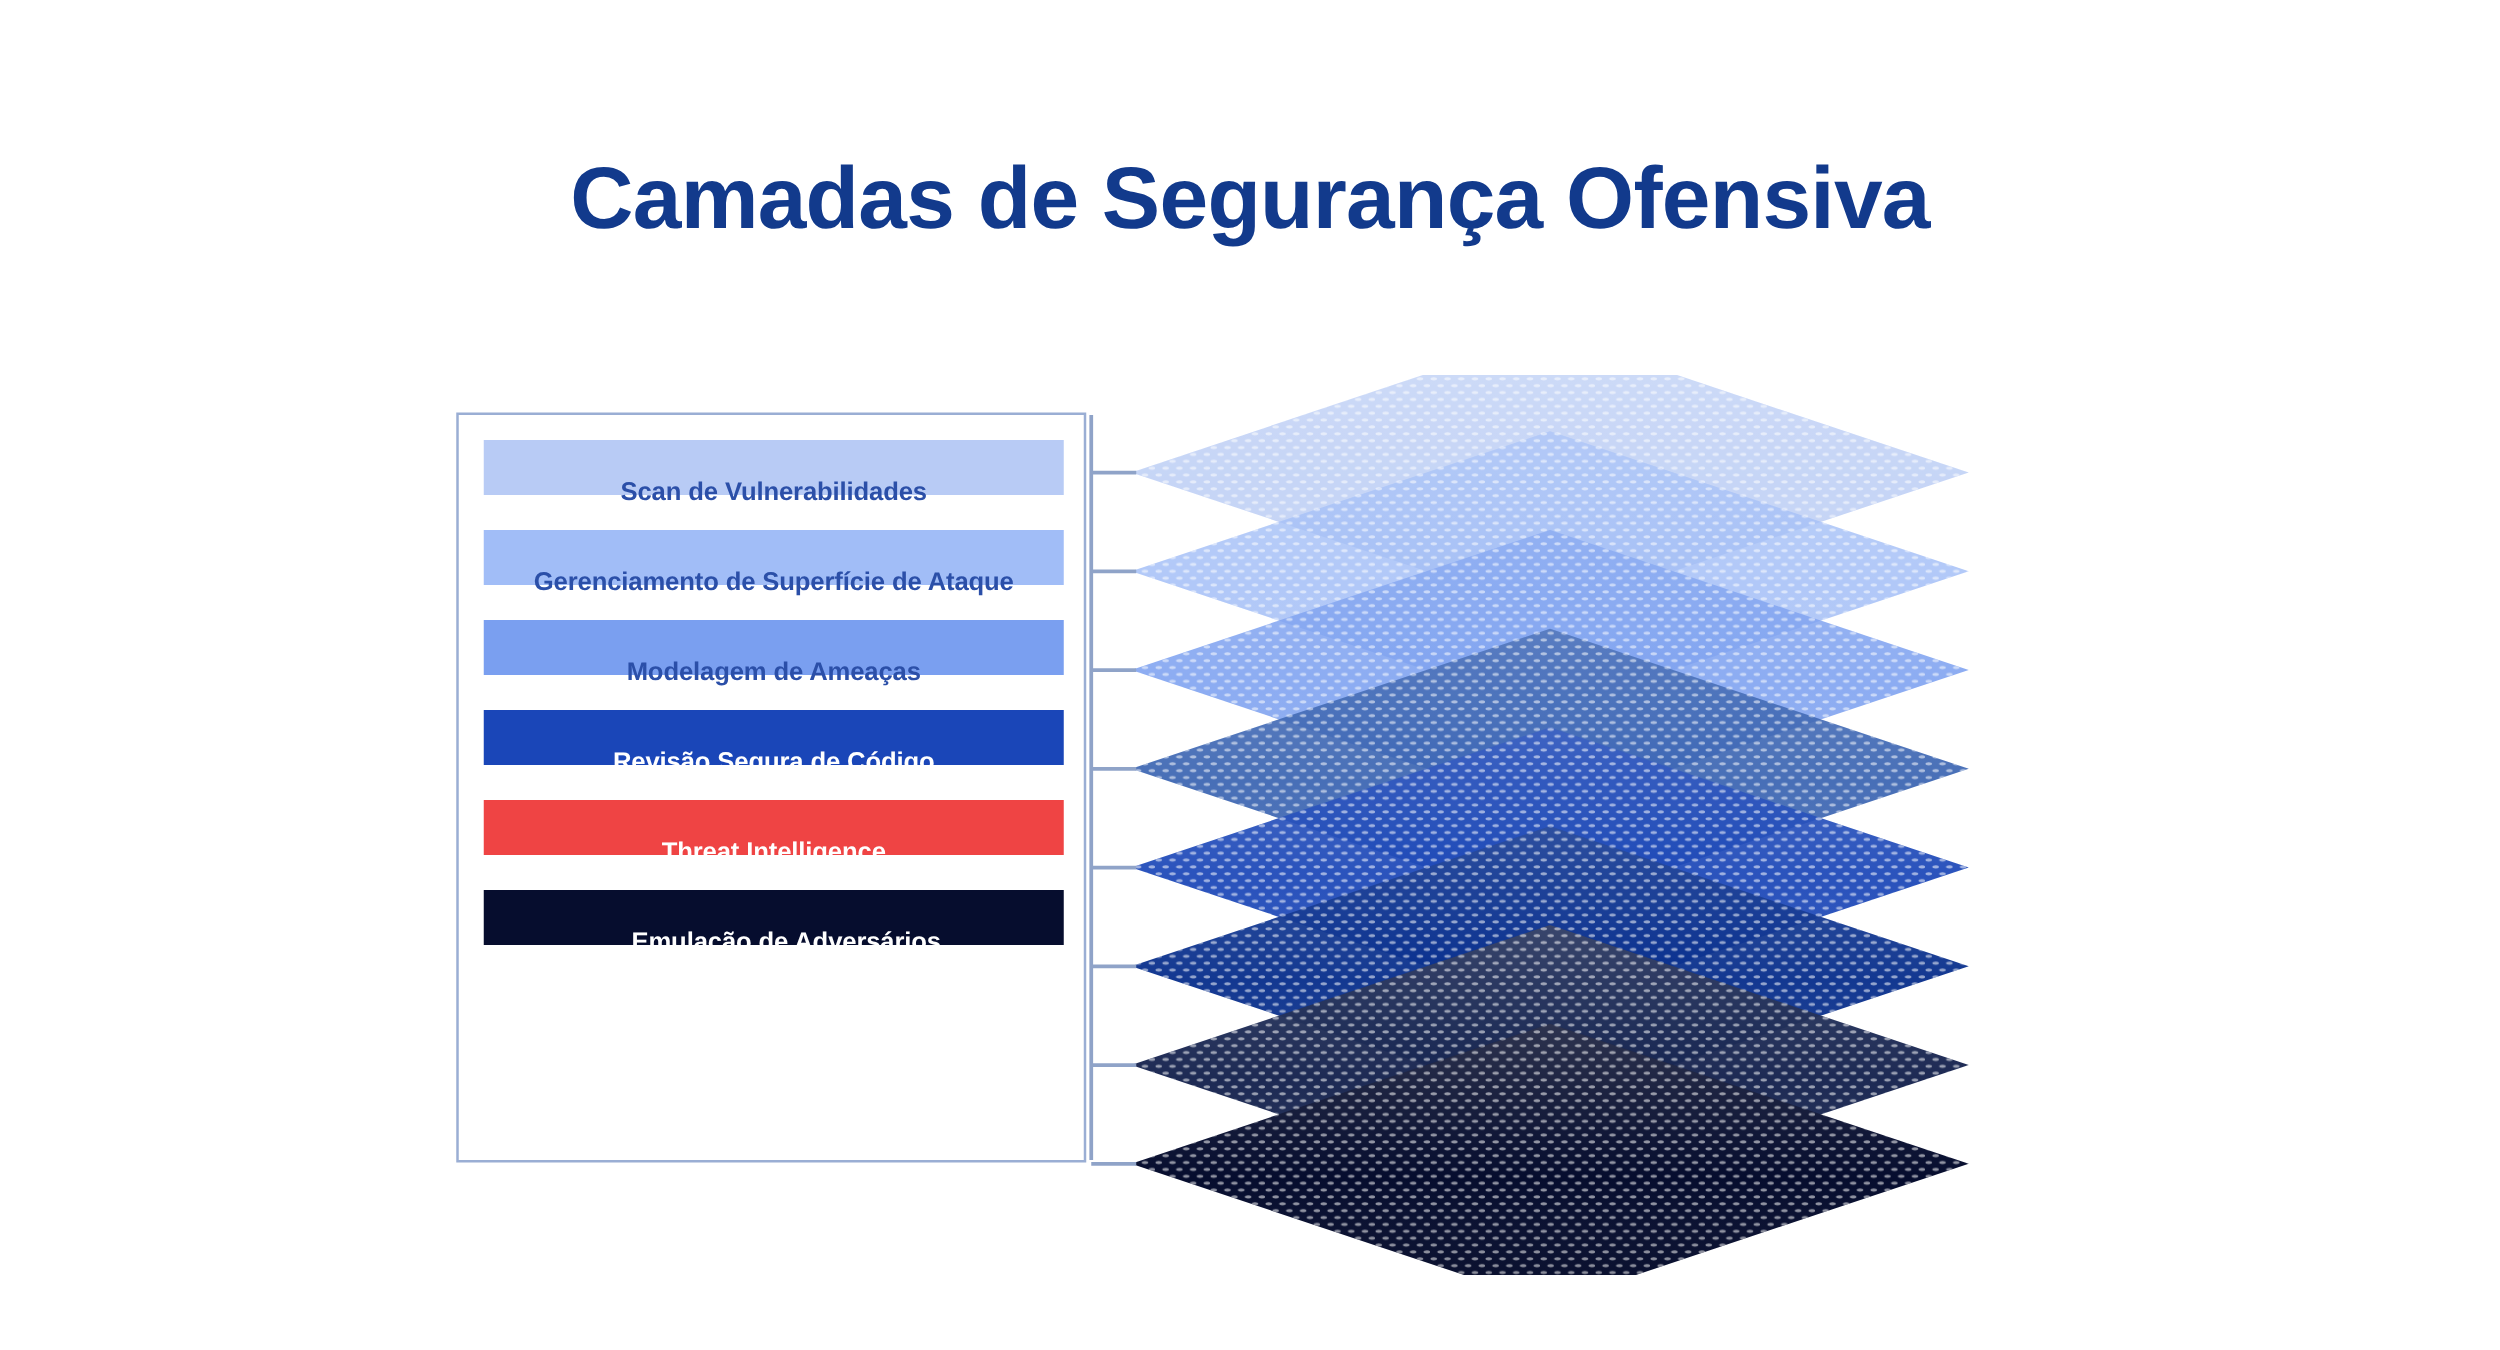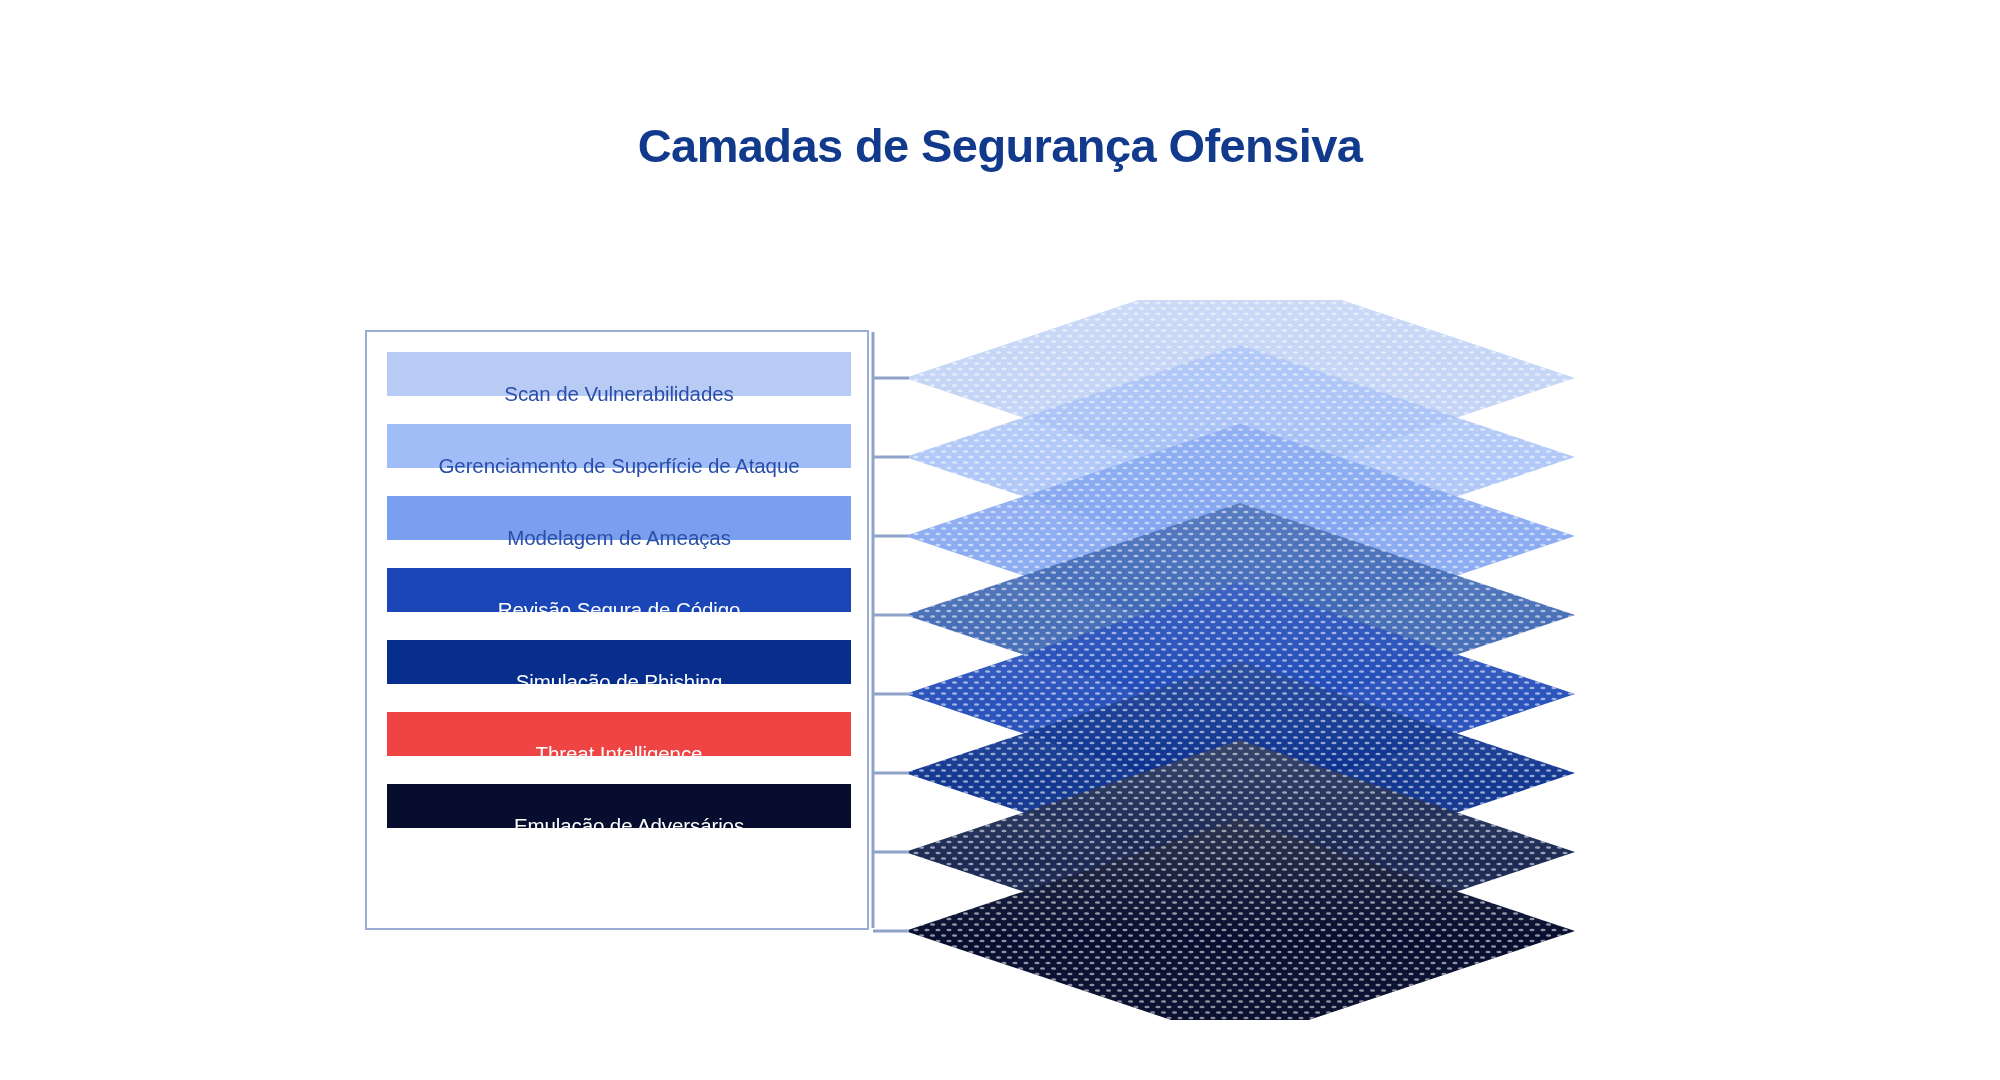--- a/index.html
+++ b/index.html
@@ -11,21 +11,21 @@
     overflow:hidden;
     position:relative;
   }
   #stage{position:absolute;left:0;top:0;width:2000px;height:1080px;}
 
   
   #title{
     position:absolute;
     left:0;top:118px;width:2000px;
     text-align:center;
-    font-size:47px;
+    font-size:70px;
     font-weight:bold;
     letter-spacing:-0.6px;
     color:#123a8c;
     white-space:nowrap;
   }
 
   
   #legend-panel{
     position:absolute;
     left:365px;top:330px;
@@ -45,21 +45,21 @@
     margin-bottom:28px;
     display:flex;
     align-items:center;
     justify-content:center;
     box-sizing:border-box;
     position:relative;
   }
   .legend-row:last-child{margin-bottom:0;padding-left:20px;}
   .legend-row .lbl{
     font-size:20.5px;
-    font-weight:normal;
+    font-weight:bold;
     letter-spacing:-0.1px;
     white-space:nowrap;
     line-height:1;
     margin-top:41px;
   }
 
   
   #connectors{position:absolute;left:0;top:0;width:2000px;height:1080px;pointer-events:none;}
 
   
@@ -157,23 +157,20 @@
         </div>
         <div class="legend-row" style="background: rgb(161, 189, 247);">
           <span class="lbl" style="color: rgb(43, 79, 168); text-align: center;">Gerenciamento de Superfície de Ataque</span>
         </div>
         <div class="legend-row" style="background: rgb(122, 159, 240);">
           <span class="lbl" style="color: rgb(43, 79, 168);">Modelagem de Ameaças</span>
         </div>
         <div class="legend-row" style="background: rgb(26, 70, 184);">
           <span class="lbl" style="color: rgb(255, 255, 255);">Revisão Segura de Código</span>
         </div>
-        <div class="legend-row" style="background: rgb(7, 46, 140);">
-          <span class="lbl" style="color: rgb(255, 255, 255);">Simulação de Phishing</span>
-        </div>
         <div class="legend-row" style="background: #ef4444;">
           <span class="lbl" style="color: rgb(255, 255, 255);">Threat Intelligence</span>
         </div>
         <div class="legend-row" style="background: rgb(6, 13, 46);">
           <span class="lbl" style="color: rgb(255, 255, 255);">Emulação de Adversários</span>
         </div>
       </div>
   </div>
 
 </div>

